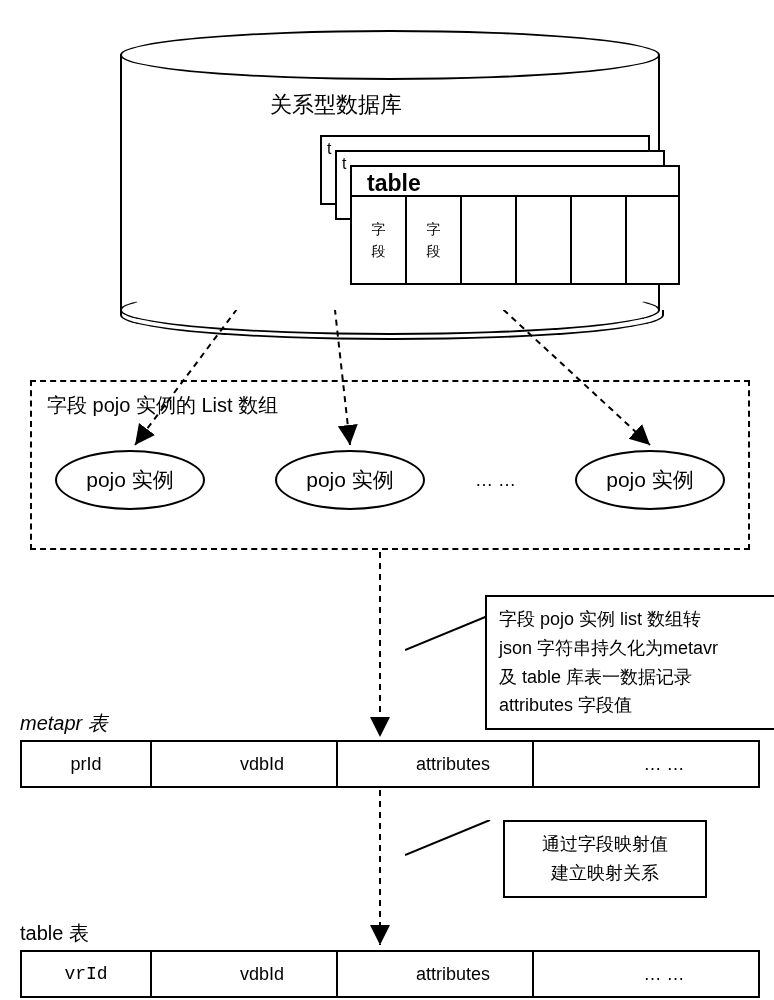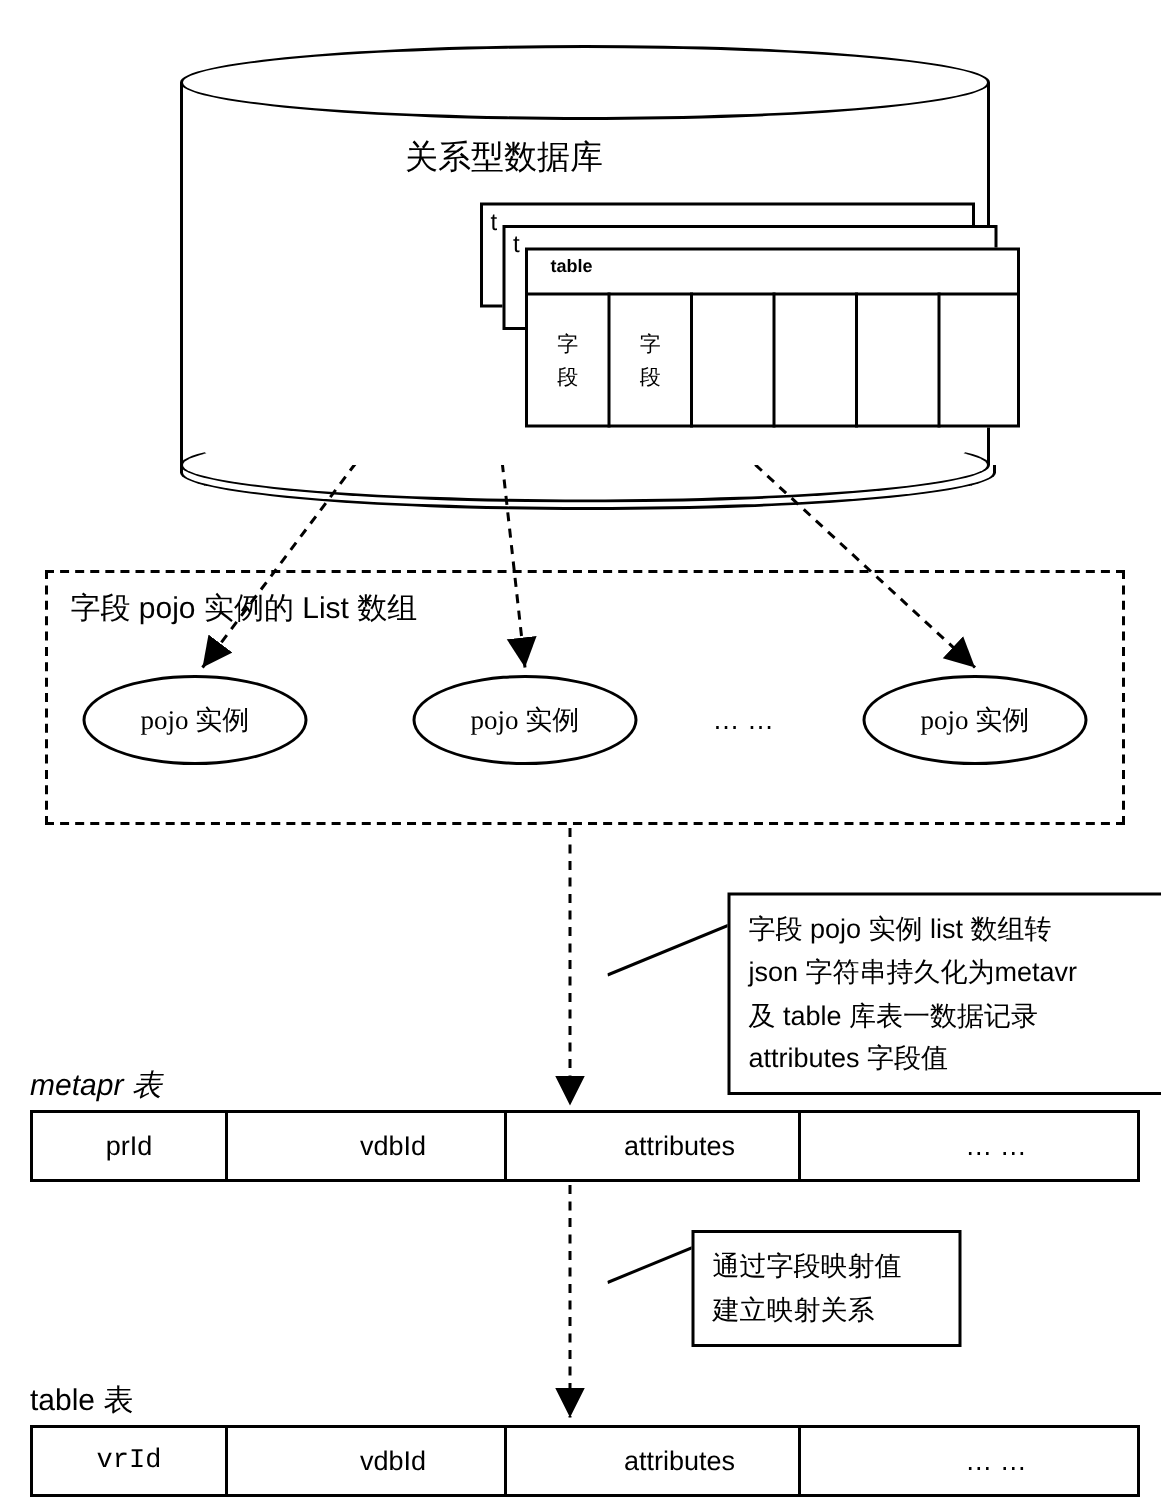--- a/index.html
+++ b/index.html
@@ -14,32 +14,32 @@
 .db-bottom::before { content: ""; position: absolute; left: -2px; top: 23px; width: 540px; height: 28px; border: 2px solid #000; border-top: none; border-radius: 0 0 270px 270px / 0 0 25px 25px; }
 .db-title { position: absolute; left: 150px; top: 60px; font-size: 22px; z-index: 5; }
 
 
 .tbl-stack { position: absolute; left: 200px; top: 105px; z-index: 5; }
 .tbl { position: absolute; border: 2px solid #000; background: #fff; }
 .tbl.t3 { left: 0; top: 0; width: 330px; height: 70px; }
 .tbl.t2 { left: 15px; top: 15px; width: 330px; height: 70px; }
 .tbl.t1 { left: 30px; top: 30px; width: 330px; height: 120px; }
 .tbl-label { position: absolute; left: 5px; top: 3px; font-size: 16px; }
-.tbl.t1 .tbl-main-label { position: absolute; left: 15px; top: 3px; font-size: 12px; font-weight: bold; }
+.tbl.t1 .tbl-main-label { position: absolute; left: 15px; top: 3px; font-size: 23px; font-weight: bold; }
 .tbl-hdr-row { position: absolute; left: 0; top: 28px; width: 100%; height: 0; border-top: 2px solid #000; }
 .tbl-cells { position: absolute; left: 0; top: 28px; width: 100%; height: 90px; display: flex; }
 .tbl-cell { border-right: 2px solid #000; width: 55px; height: 100%; display: flex; flex-direction: column; align-items: center; justify-content: center; font-size: 14px; line-height: 1.6; }
 .tbl-cell:last-child { border-right: none; flex: 1; }
 
 
 .dashed-box { position: absolute; left: 30px; top: 380px; width: 720px; height: 170px; border: 2px dashed #000; }
 .dashed-title { position: absolute; left: 15px; top: 10px; font-size: 20px; }
 
 
-.ellipse { position: absolute; border: 2px solid #000; border-radius: 50%; width: 150px; height: 60px; display: flex; align-items: center; justify-content: center; font-size: 18px; font-family: Liberation Serif, serif; }
+.ellipse { position: absolute; border: 2px solid #000; border-radius: 50%; width: 150px; height: 60px; display: flex; align-items: center; justify-content: center; font-size: 21px; }
 .ell-1 { left: 55px; top: 450px; }
 .ell-2 { left: 275px; top: 450px; }
 .ell-3 { left: 575px; top: 450px; }
 .dots-1 { position: absolute; left: 475px; top: 470px; font-size: 18px; }
 
 
 .arrow-dash { position: absolute; }
 
 
 .table-label { position: absolute; font-size: 20px; }
@@ -142,21 +142,21 @@
     <div class="rec-cell" style="flex:1;">… …</div>
   </div>
 
   <svg class="arrow-dash" style="left:370px; top:790px;" width="20" height="160">
     <line x1="10" y1="0" x2="10" y2="155" stroke="#000" stroke-width="2" stroke-dasharray="6,5" marker-end="url(#ah1)"></line>
   </svg>
 
   <svg class="ann-line" style="left:405px; top:820px;" width="90" height="40">
     <line x1="0" y1="35" x2="85" y2="0" stroke="#000" stroke-width="2"></line>
   </svg>
-  <div class="ann-box" style="left:461px; top:820px; width:180px;">
+  <div class="ann-box" style="left:503px; top:820px; width:204px;text-align:center;">
     <div>通过字段映射值</div>
     <div>建立映射关系</div>
   </div>
 
   <div class="table-label" style="left:20px; top:920px;">table 表</div>
   <div class="rec-table" style="left:20px; top:950px; width:740px;">
     <div class="rec-cell" style="width:130px;font-family:Liberation Mono, monospace;">vrId</div>
     <div class="rec-cell" style="width:150px;">vdbId</div>
     <div class="rec-cell" style="width:160px;">attributes</div>
     <div class="rec-cell" style="flex:1;">… …</div>

